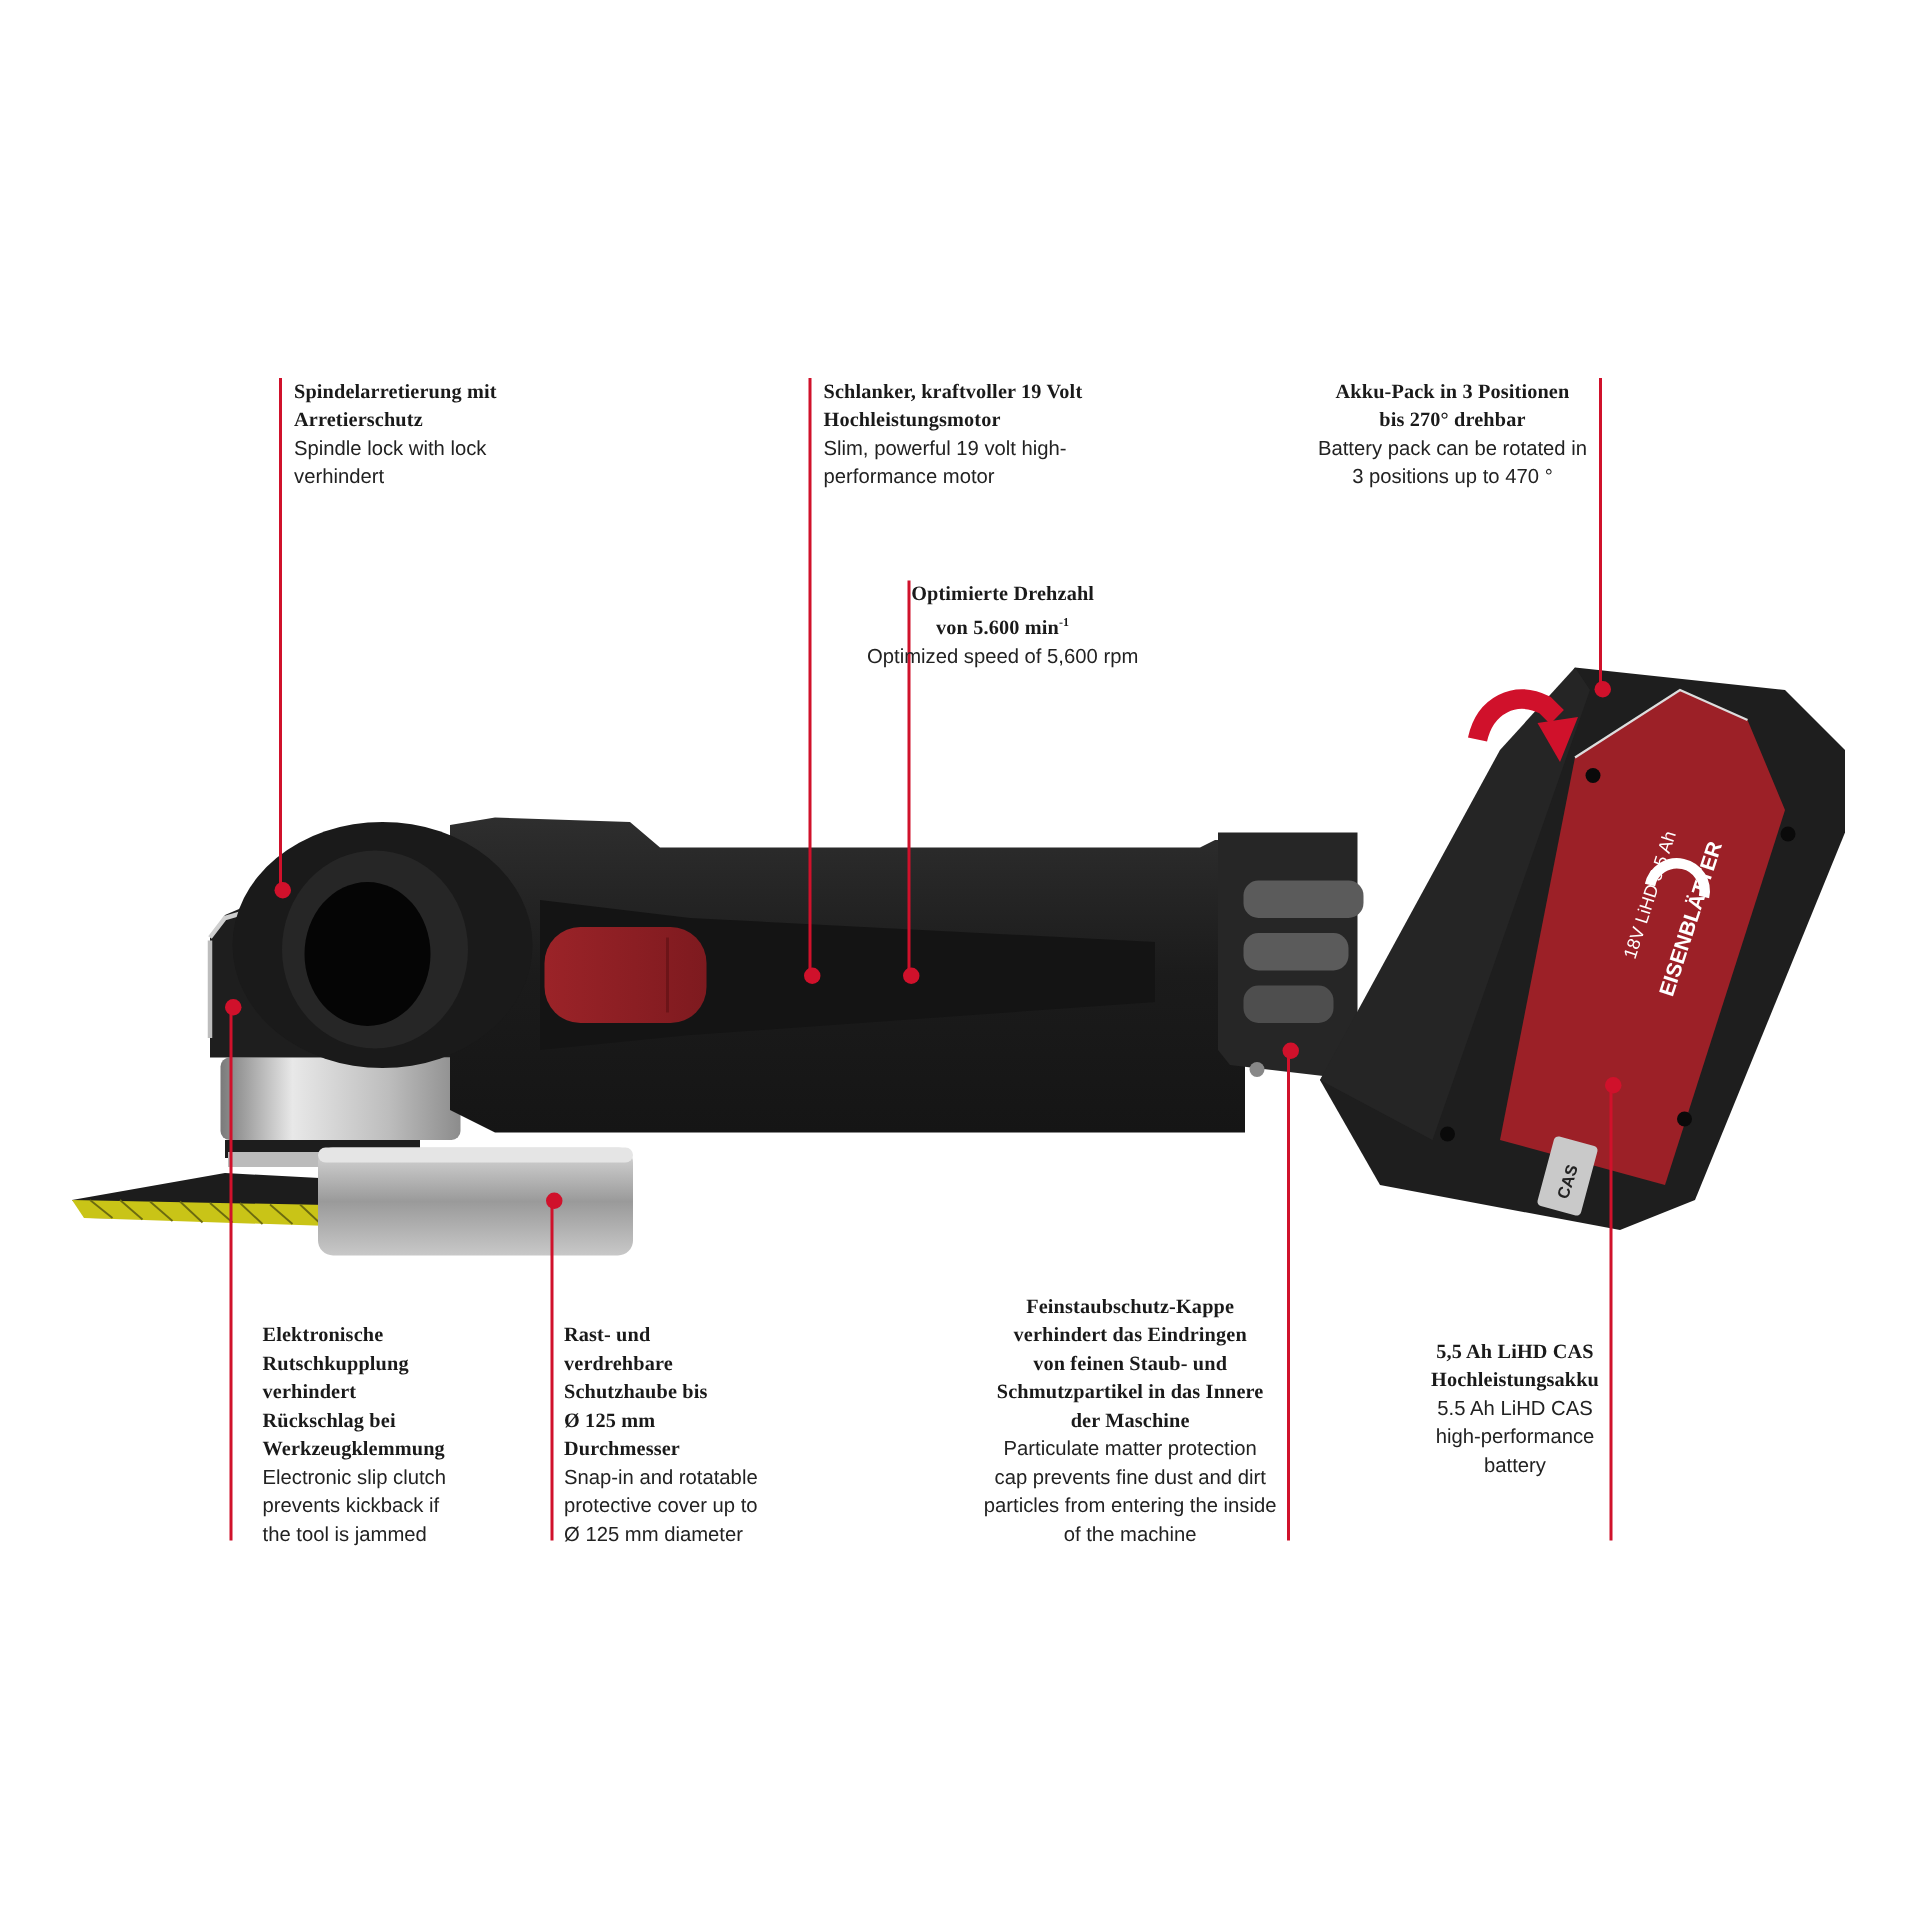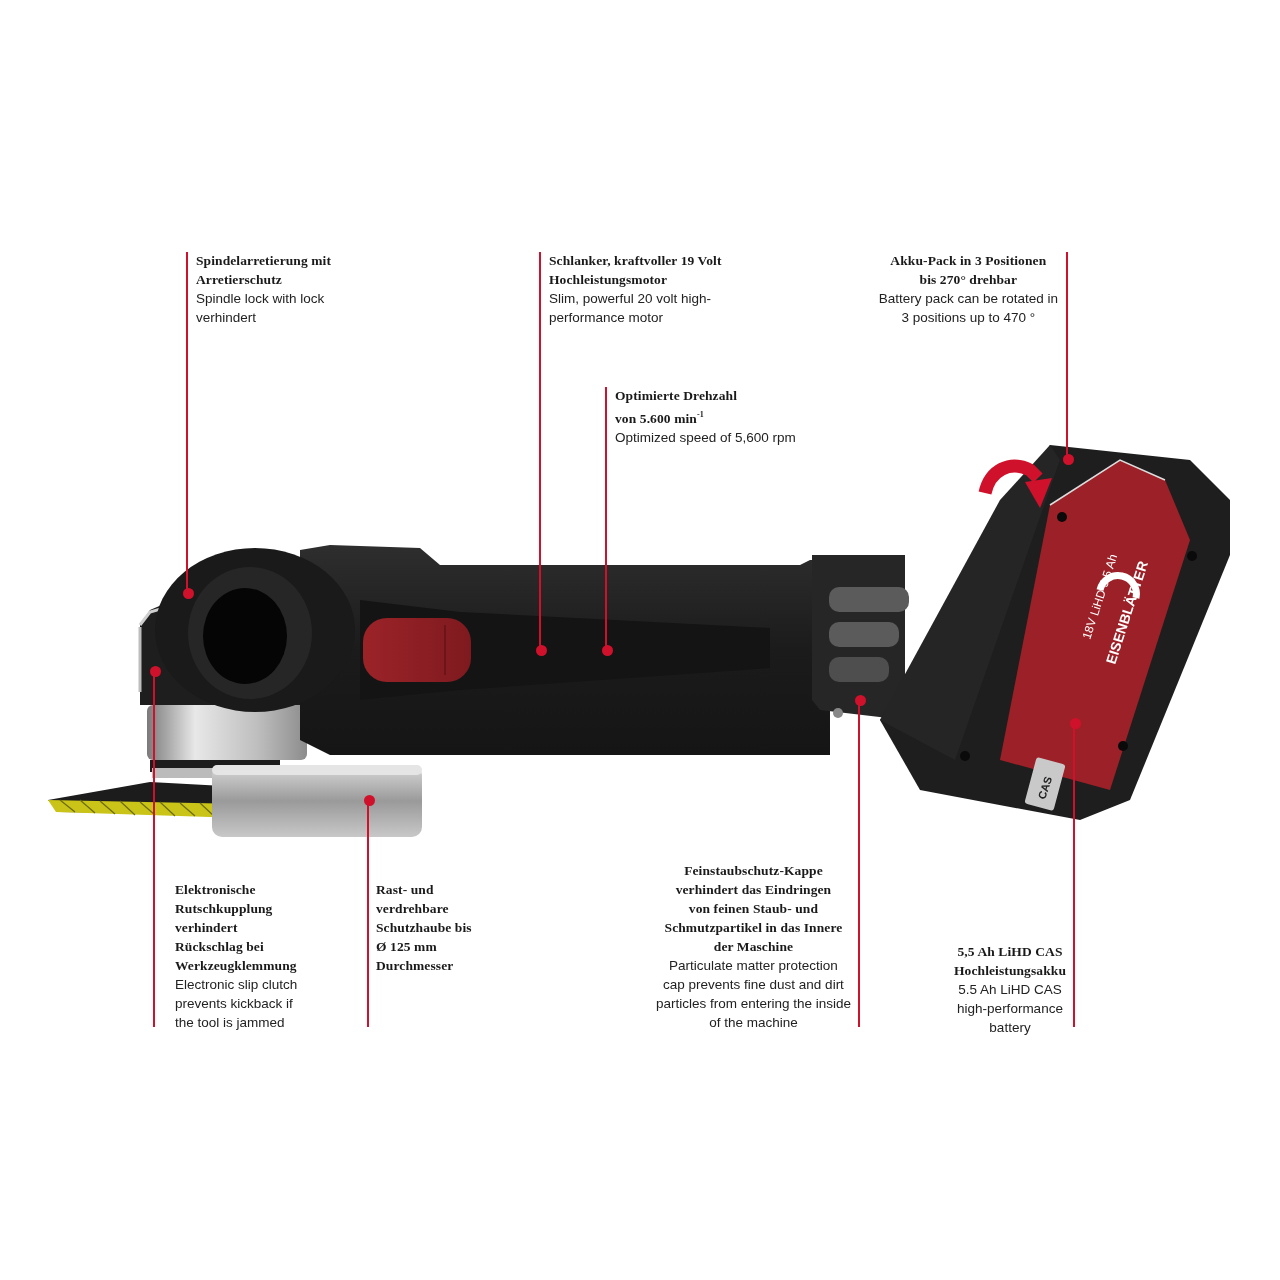--- a/index.html
+++ b/index.html
@@ -130,32 +130,32 @@
 <div class="callout" style="left:196px; top:251px;">
   <span class="de">Spindelarretierung mit
 Arretierschutz</span>
   <span class="en">Spindle lock with lock
 verhindert</span>
 </div>
 
 <div class="callout" style="left:549px; top:251px;">
   <span class="de">Schlanker, kraftvoller 19 Volt
 Hochleistungsmotor</span>
-  <span class="en">Slim, powerful 20 volt high-
+  <span class="en">Slim, powerful 19 volt high-
 performance motor</span>
 </div>
 
 <div class="callout right" style="right:222px; top:251px;">
   <span class="de">Akku-Pack in 3 Positionen
 bis 270° drehbar</span>
   <span class="en">Battery pack can be rotated in
 3 positions up to 470 °</span>
 </div>
 
-<div class="callout" style="left:615px; top:386px;">
+<div class="callout" style="left:578px; top:386px;text-align:center;">
   <span class="de"><span>Optimierte Drehzahl
 von 5.600 min</span><sup style="font-size:8px;">-1</sup></span>
   <span class="en">Optimized speed of 5,600 rpm</span>
 </div>
 
 <div class="callout" style="left:175px; top:880px;">
   <span class="de">Elektronische
 Rutschkupplung
 verhindert
 Rückschlag bei
@@ -164,33 +164,36 @@
 prevents kickback if
 the tool is jammed</span>
 </div>
 
 <div class="callout" style="left:376px; top:880px;">
   <span class="de">Rast- und
 verdrehbare
 Schutzhaube bis
 Ø 125 mm
 Durchmesser</span>
+  <span class="en">Snap-in and rotatable
+protective cover up to
+Ø 125 mm diameter</span>
 </div>
 
 <div class="callout right" style="right:429px; top:861px;">
   <span class="de">Feinstaubschutz-Kappe
 verhindert das Eindringen
 von feinen Staub- und
 Schmutzpartikel in das Innere
 der Maschine</span>
   <span class="en">Particulate matter protection
 cap prevents fine dust and dirt
 particles from entering the inside
 of the machine</span>
 </div>
 
-<div class="callout right" style="right:214px; top:942px;">
+<div class="callout right" style="right:214px; top:891px;">
   <span class="de">5,5 Ah LiHD CAS
 Hochleistungsakku</span>
   <span class="en">5.5 Ah LiHD CAS
 high-performance
 battery</span>
 </div>
 
 </body></html>

